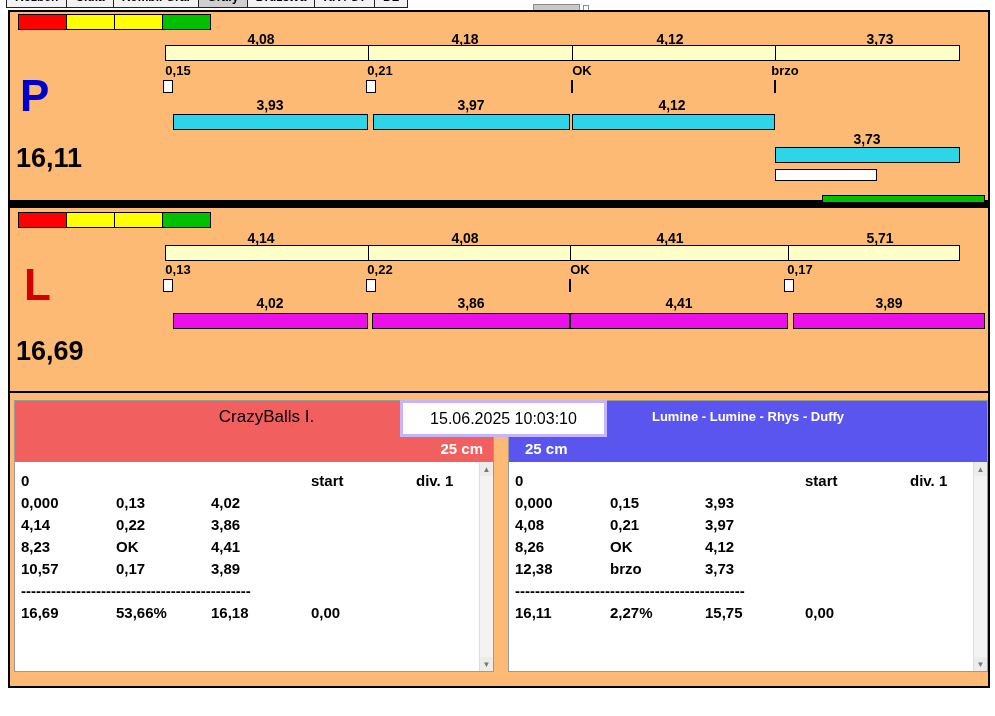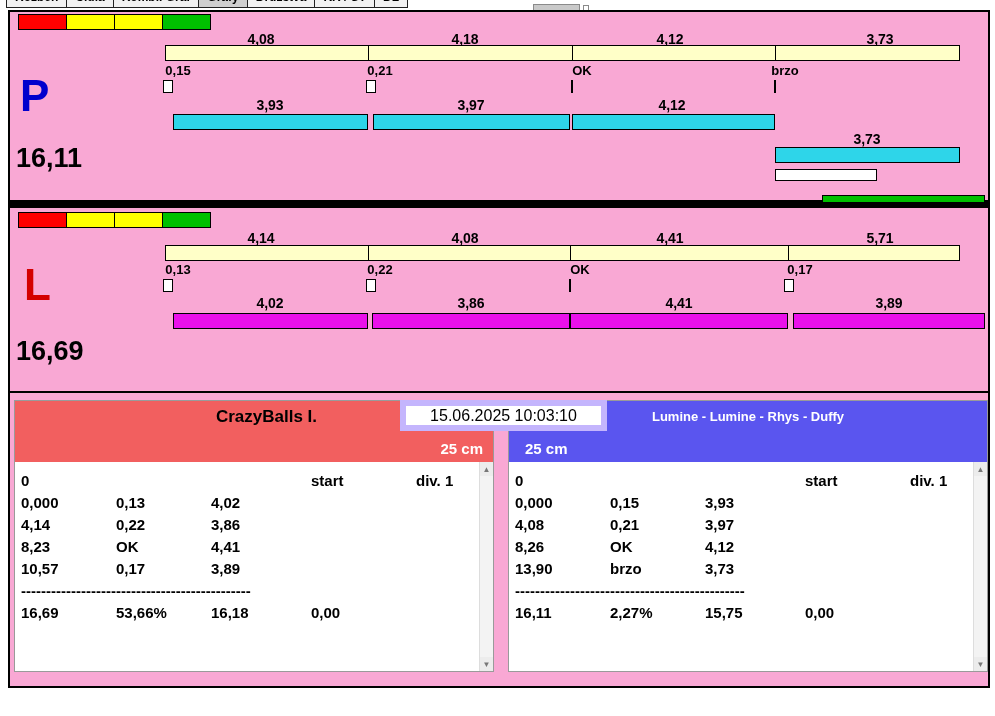--- a/index.html
+++ b/index.html
@@ -13,21 +13,21 @@
          font-weight:bold; font-size:12px; background:#f2f2f2;
          border:1px solid #222; border-left:none; white-space:nowrap; }
   .tab:first-child { border-left:1px solid #222; }
   .tab.active { background:#cfcfcf; }
   .graybox { position:absolute; left:533px; top:4px; width:47px; height:14px;
              background:#c9c9c9; border:1px solid #8a8a8a; }
   .graybox2 { position:absolute; left:583px; top:5px; width:6px; height:12px;
               background:#fff; border:1px solid #8a8a8a; }
 
   
-  .panel { position:absolute; left:8px; width:982px; border:2px solid #000; background:#f9a8d4; }
+  .panel { position:absolute; left:8px; width:982px; border:2px solid #000; background:#fdba74; }
   .panel-top { top:10px; height:192px; }
   .panel-bottom { top:206px; height:482px; }
   .divider { position:absolute; left:8px; top:201px; width:982px; height:6px; background:#000; }
 
   
   .lights { position:absolute; display:flex; }
   .light { width:49px; height:16px; border:1px solid #000; margin-left:-1px; }
   .light:first-child { margin-left:0; }
 
   
@@ -53,41 +53,41 @@
 
   .sepline { position:absolute; left:0; right:0; top:183px; height:2px; background:#000; }
 
   
   .team { position:absolute; top:192px; width:480px; height:272px;
           border:1px solid #9a9a9a; background:#fff; }
   .team-left { left:4px; }
   .team-right { left:498px; }
   .team-head { height:61px; position:relative; }
   .team-name { height:31px; display:flex; align-items:center; justify-content:center;
-               font-weight:bold; font-size:17px; color:#000;padding-left:25px; }
+               font-weight:normal; font-size:17px; color:#000;padding-left:25px; }
   .team-runners { height:30px; display:flex; align-items:center; justify-content:center;
                   font-weight:bold; font-size:13px; color:#fff; }
   .dist { position:absolute; bottom:5px; font-weight:bold; font-size:15px; color:#fff; }
   .team-left .dist { right:10px; }
   .team-right .dist { left:16px; }
 
   .ttable { position:absolute; left:0; top:61px; right:0; bottom:0; background:#fff; padding-top:8px; }
   .trow { position:relative; height:22px; line-height:22px; font-weight:bold; font-size:15px; }
   .trow span { position:absolute; white-space:nowrap; }
   .cA{left:6px} .cB{left:101px} .cC{left:196px} .cD{left:296px} .cE{left:401px}
   .sep-dash { width:292px; overflow:hidden; }
 
   .vscroll { position:absolute; right:0; top:0; width:14px; height:100%;
              background:#f3f3f3; border-left:1px solid #ddd; }
   .sarrow { position:absolute; left:0; width:13px; height:14px; font-size:8px; color:#777;
             display:flex; align-items:center; justify-content:center; background:#ececec; cursor:default; }
   .sarrow.up{top:0} .sarrow.down{bottom:0}
 
-  .clockbox { position:absolute; left:390px; top:192px; width:207px; height:31px;
-              background:#fff; border:6px solid #c4b5fd; display:flex; align-items:center;
+  .clockbox { position:absolute; left:390px; top:192px; width:207px; height:37px;
+              background:#fff; border:3px solid #c4b5fd; display:flex; align-items:center;
               justify-content:center; font-size:16px; z-index:4; }
 </style>
 </head>
 <body>
 
 <div class="screen">
 
   <div class="tabbar">
     <div class="tab">Rozbeh</div>
     <div class="tab">Cidlá</div>
@@ -261,21 +261,21 @@
           <span class="cA">4,08</span>
           <span class="cB">0,21</span>
           <span class="cC">3,97</span>
         </div>
         <div class="trow">
           <span class="cA">8,26</span>
           <span class="cB">OK</span>
           <span class="cC">4,12</span>
         </div>
         <div class="trow">
-          <span class="cA">13,90</span>
+          <span class="cA">12,38</span>
           <span class="cB">brzo</span>
           <span class="cC">3,73</span>
         </div>
         <div class="trow">
           <span class="cA sep-dash">----------------------------------------------</span>
         </div>
         <div class="trow">
           <span class="cA">16,11</span>
           <span class="cB">2,27%</span>
           <span class="cC">15,75</span>

